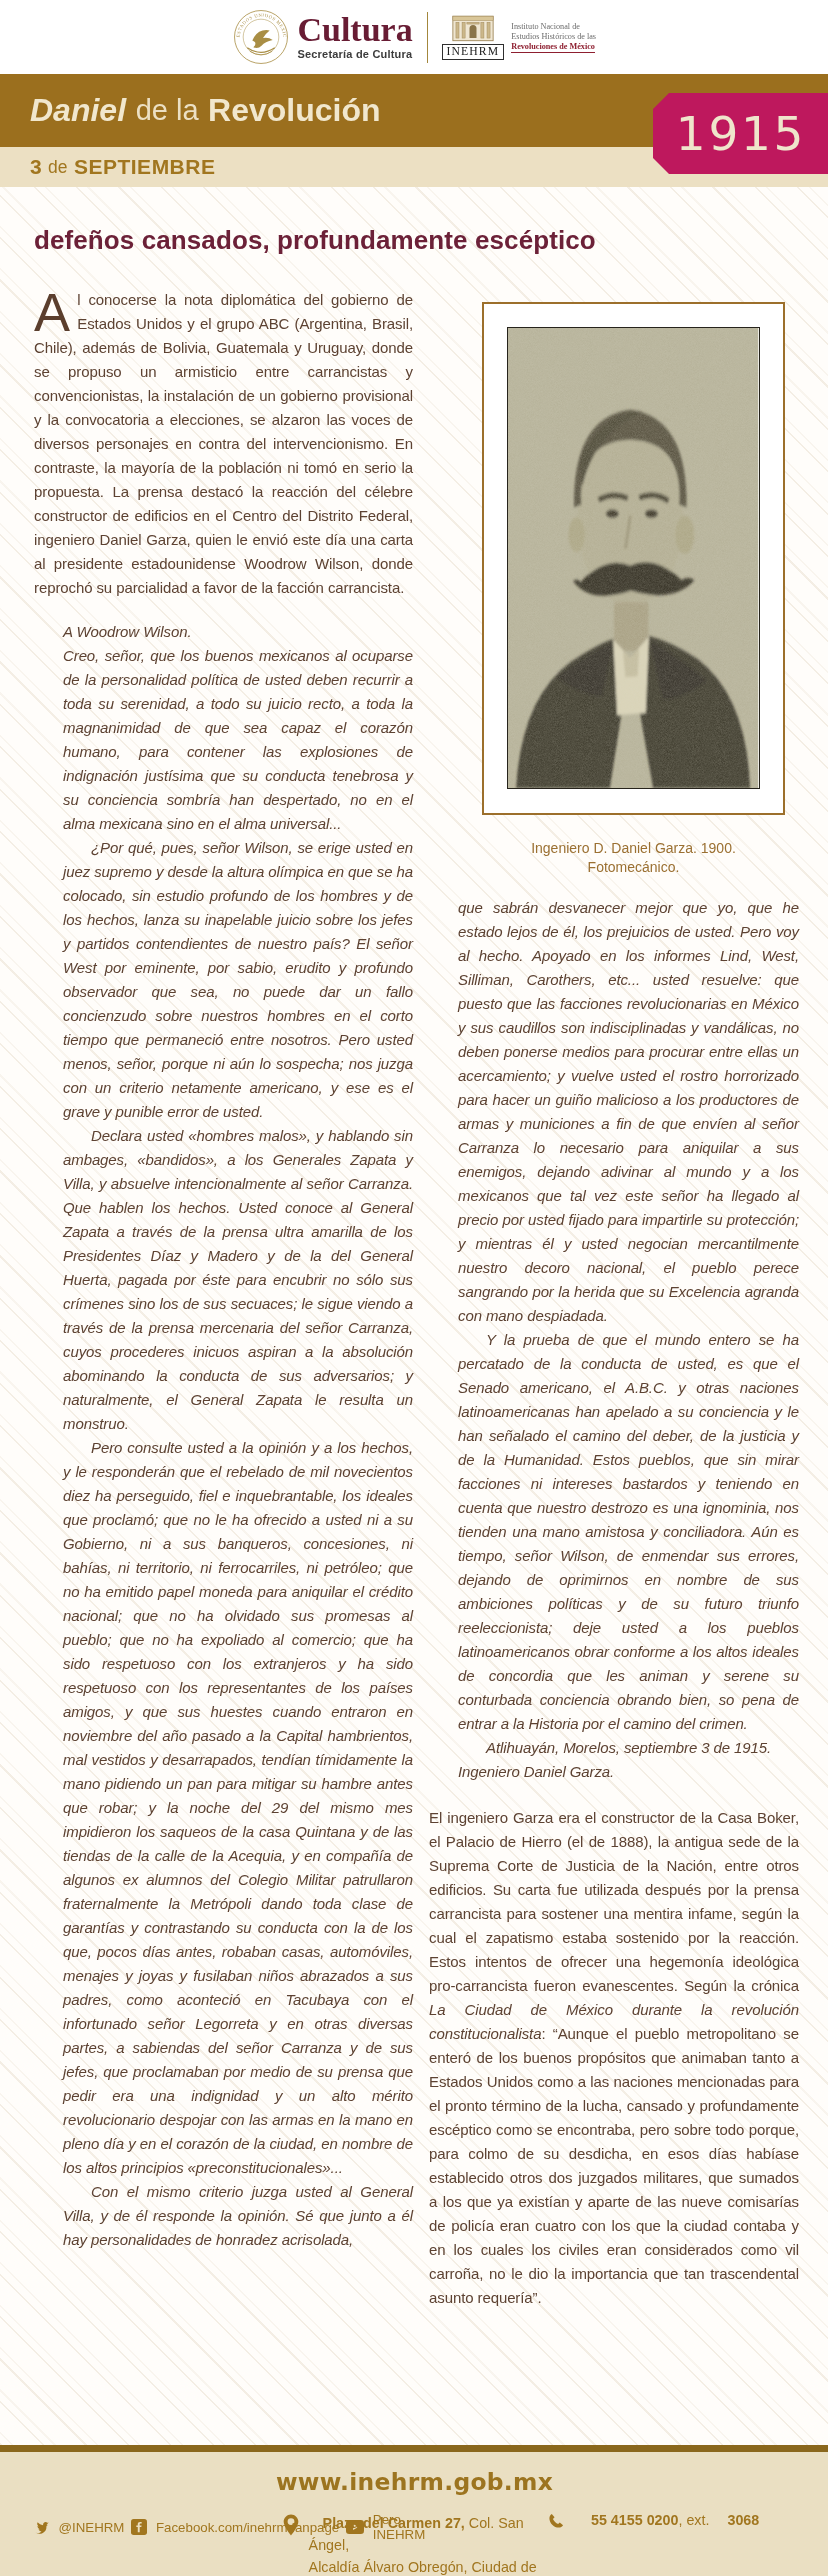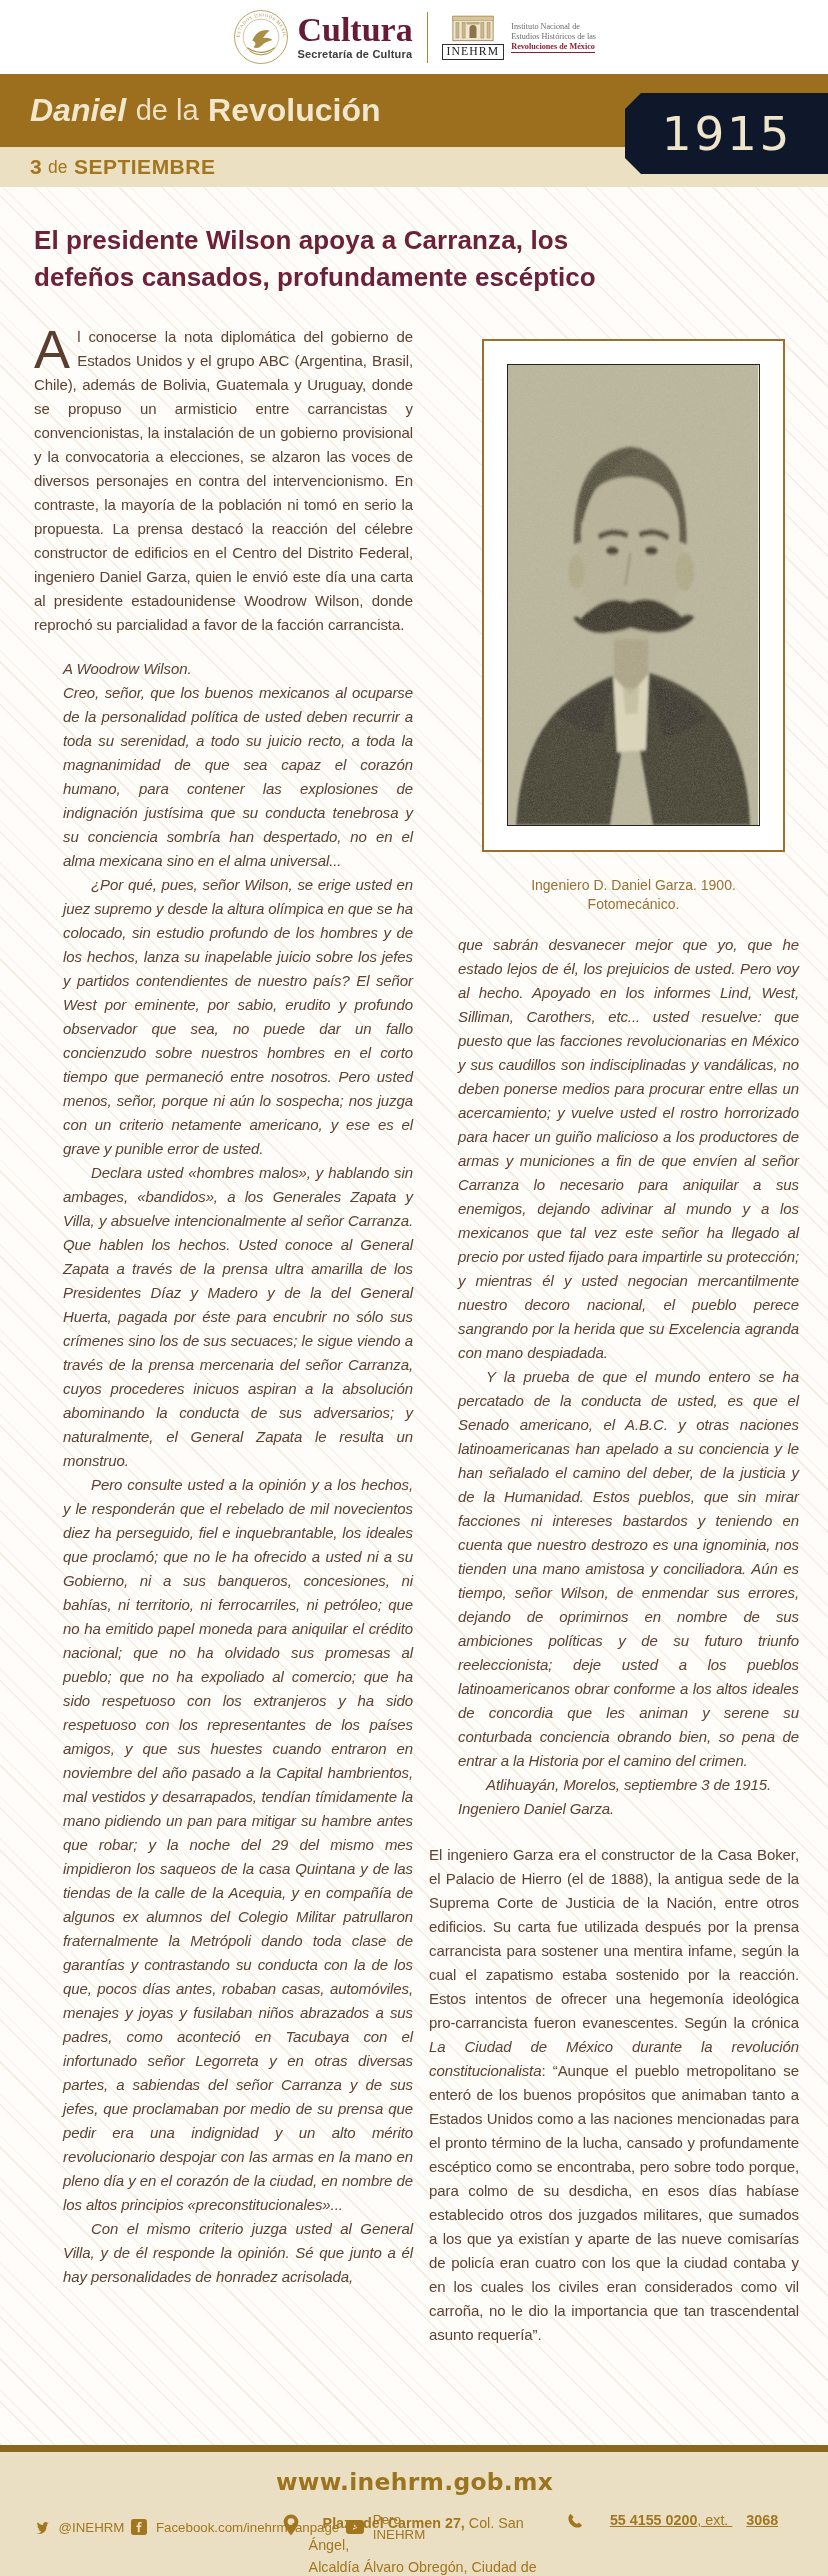--- a/index.html
+++ b/index.html
@@ -23,21 +23,21 @@
   .band-brown{height:73px;background:#9b6f1e;display:flex;align-items:center;padding-left:30px;flex:none;}
   .band-brown .mh{color:#f1e7cd;}
   .mh-italic{font-size:32px;font-weight:bold;font-style:italic;margin-right:9.6px;}
   .mh-light{font-size:29px;font-weight:normal;margin-right:9.6px;opacity:.95;}
   .mh-bold{font-size:32px;font-weight:bold;}
   .band-beige{height:40px;background:#ece0c3;display:flex;align-items:center;padding-left:30px;flex:none;color:#a1761f;}
   .date-num{font-size:21px;font-weight:bold;margin-right:6.4px;}
   .date-de{font-size:17.5px;margin-right:6.4px;}
   .date-month{font-size:21px;font-weight:bold;letter-spacing:0.5px;}
   .year-box{
-    position:absolute;top:93px;right:0;width:204px;height:81px;background:#0f172a;z-index:5;
+    position:absolute;top:93px;right:0;width:176px;height:81px;background:#be185d;z-index:5;
     clip-path:polygon(16px 0,100% 0,100% 100%,16px 100%,0 calc(100% - 16px),0 16px);
     display:flex;align-items:center;justify-content:center;
   }
   .year-box span{font-family:"DejaVu Sans","Liberation Sans",sans-serif;font-size:47px;color:#efe5cb;letter-spacing:2.7px;}
   
   main{
     flex:1;overflow:hidden;padding:0 30px 0 34px;
     background:
       repeating-linear-gradient(45deg,rgba(199,177,141,.20) 0 1.6px,rgba(199,177,141,0) 1.6px 8px,rgba(199,177,141,.11) 8px 9.6px,rgba(199,177,141,0) 9.6px 30px),
       #fffdfa;
@@ -67,21 +67,21 @@
   
   footer{height:131px;flex:none;border-top:7.4px solid #8a671c;background:#eadfc2;overflow:hidden;box-sizing:border-box;}
   .site{margin-top:16px;text-align:center;font-family:"DejaVu Sans","Liberation Sans",sans-serif;font-size:23.4px;font-weight:bold;color:#9c7420;letter-spacing:0.3px;}
   .foot-row{display:flex;align-items:flex-start;padding:16px 32px 0 34px;color:#a1761f;}
   .social{width:249px;display:flex;flex-direction:row;gap:7px;}
   .social-item{display:flex;align-items:center;gap:8.5px;font-size:13.3px;}
   .social-item svg{flex:none;}
   .address{flex:1;display:flex;gap:9.6px;font-size:14.3px;line-height:22px;}
   .address svg{flex:none;margin-top:2.1px;}
   .b{font-weight:bold;padding-left:14px;}
-  .phone{width:249px;display:flex;gap:13px;font-size:14.3px;justify-content:center;align-items:flex-start;text-decoration:underline;}
+  .phone{width:249px;display:flex;gap:13px;font-size:14.3px;justify-content:flex-start;align-items:flex-start;}
   .phone svg{flex:none;margin-top:1.1px;}
 </style>
 </head>
 <body>
 
 <div class="page">
 
   <header class="topbar">
     <div class="logo-cultura">
       <svg width="56" height="56" viewBox="0 0 110 110">
@@ -134,21 +134,20 @@
     <span class="date-num">3</span>
     <span class="date-de">de</span>
     <span class="date-month">SEPTIEMBRE</span>
   </div>
   <div class="year-box">
     <span>1915</span>
   </div>
 
   <main>
     <h1>
-      <span class="tl">El presidente Wilson apoya a Carranza, los</span>
       <span class="tl">defeños cansados, profundamente escéptico</span>
     </h1>
 
     <div class="columns">
 
       <div class="col col-left">
         <p class="lead"><span class="dropcap">A</span><span>l conocerse la nota diplomática del gobierno de Estados Unidos y el grupo ABC (Argentina, Brasil, Chile), además de Bolivia, Guatemala y Uruguay, donde se propuso un armisticio entre carrancistas y convencionistas, la instalación de un gobierno provisional y la convocatoria a elecciones, se alzaron las voces de diversos personajes en contra del intervencionismo. En contraste, la mayoría de la población ni tomó en serio la propuesta. La prensa destacó la reacción del célebre constructor de edificios en el Centro del Distrito Federal, ingeniero Daniel Garza, quien le envió este día una carta al presidente estadounidense Woodrow Wilson, donde reprochó su parcialidad a favor de la facción carrancista.</span></p>
         <blockquote class="quote">
           <p>A Woodrow Wilson.</p>
           <p>Creo, señor, que los buenos mexicanos al ocuparse de la personalidad política de usted deben recurrir a toda su serenidad, a todo su juicio recto, a toda la magnanimidad de que sea capaz el corazón humano, para contener las explosiones de indignación justísima que su conducta tenebrosa y su conciencia sombría han despertado, no en el alma mexicana sino en el alma universal...</p>

